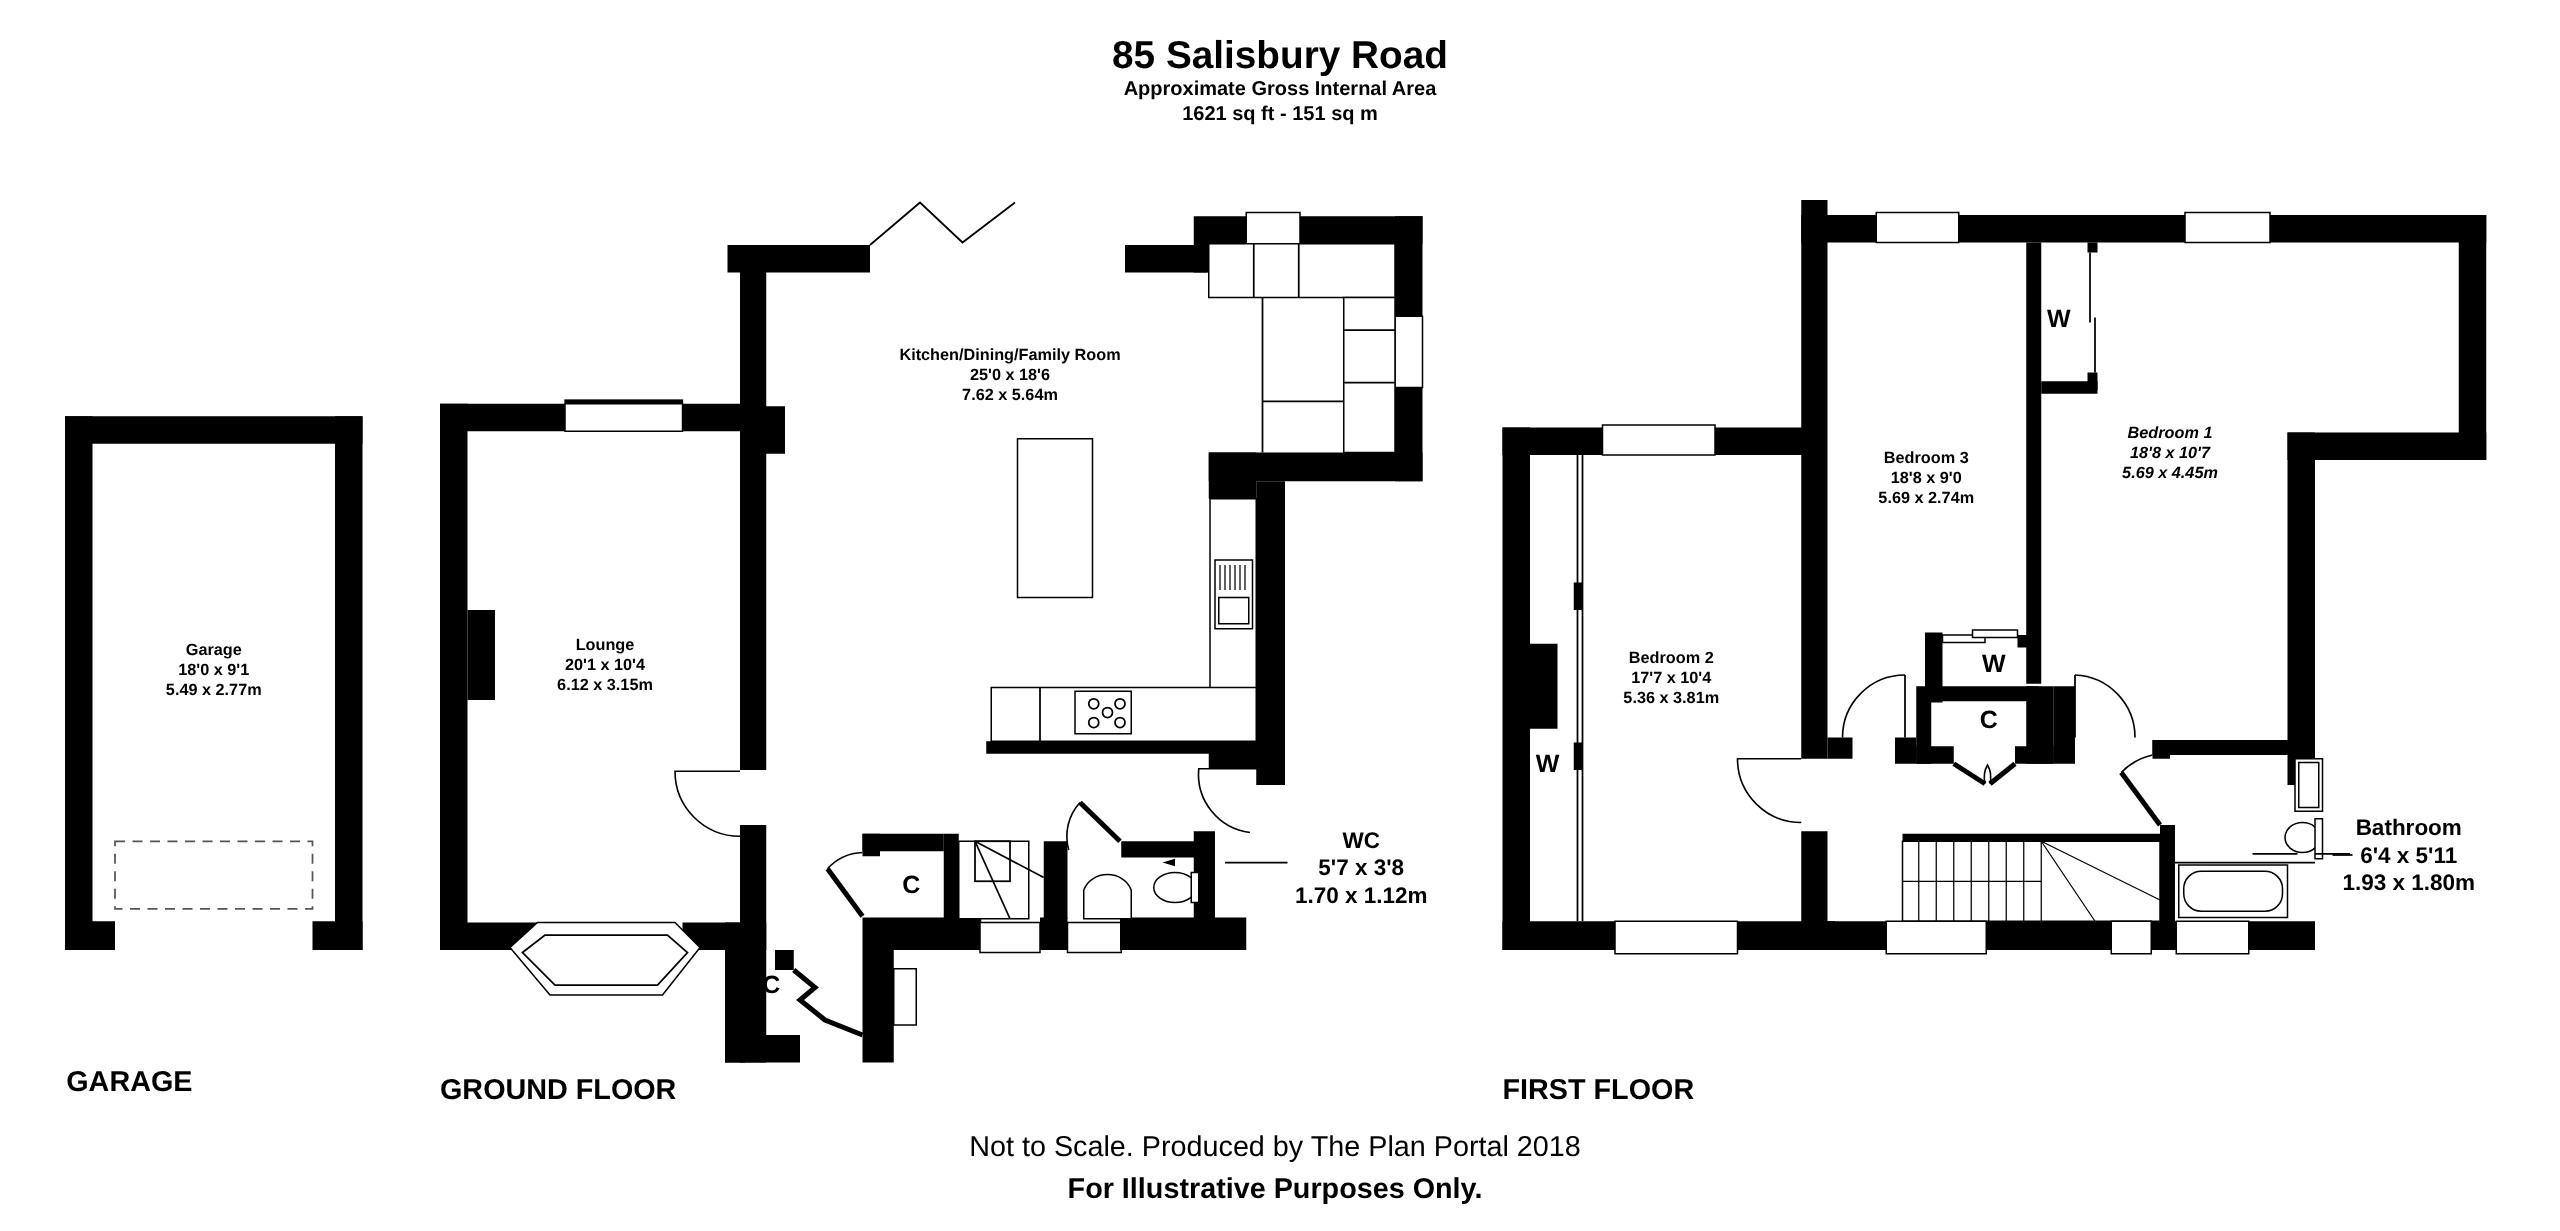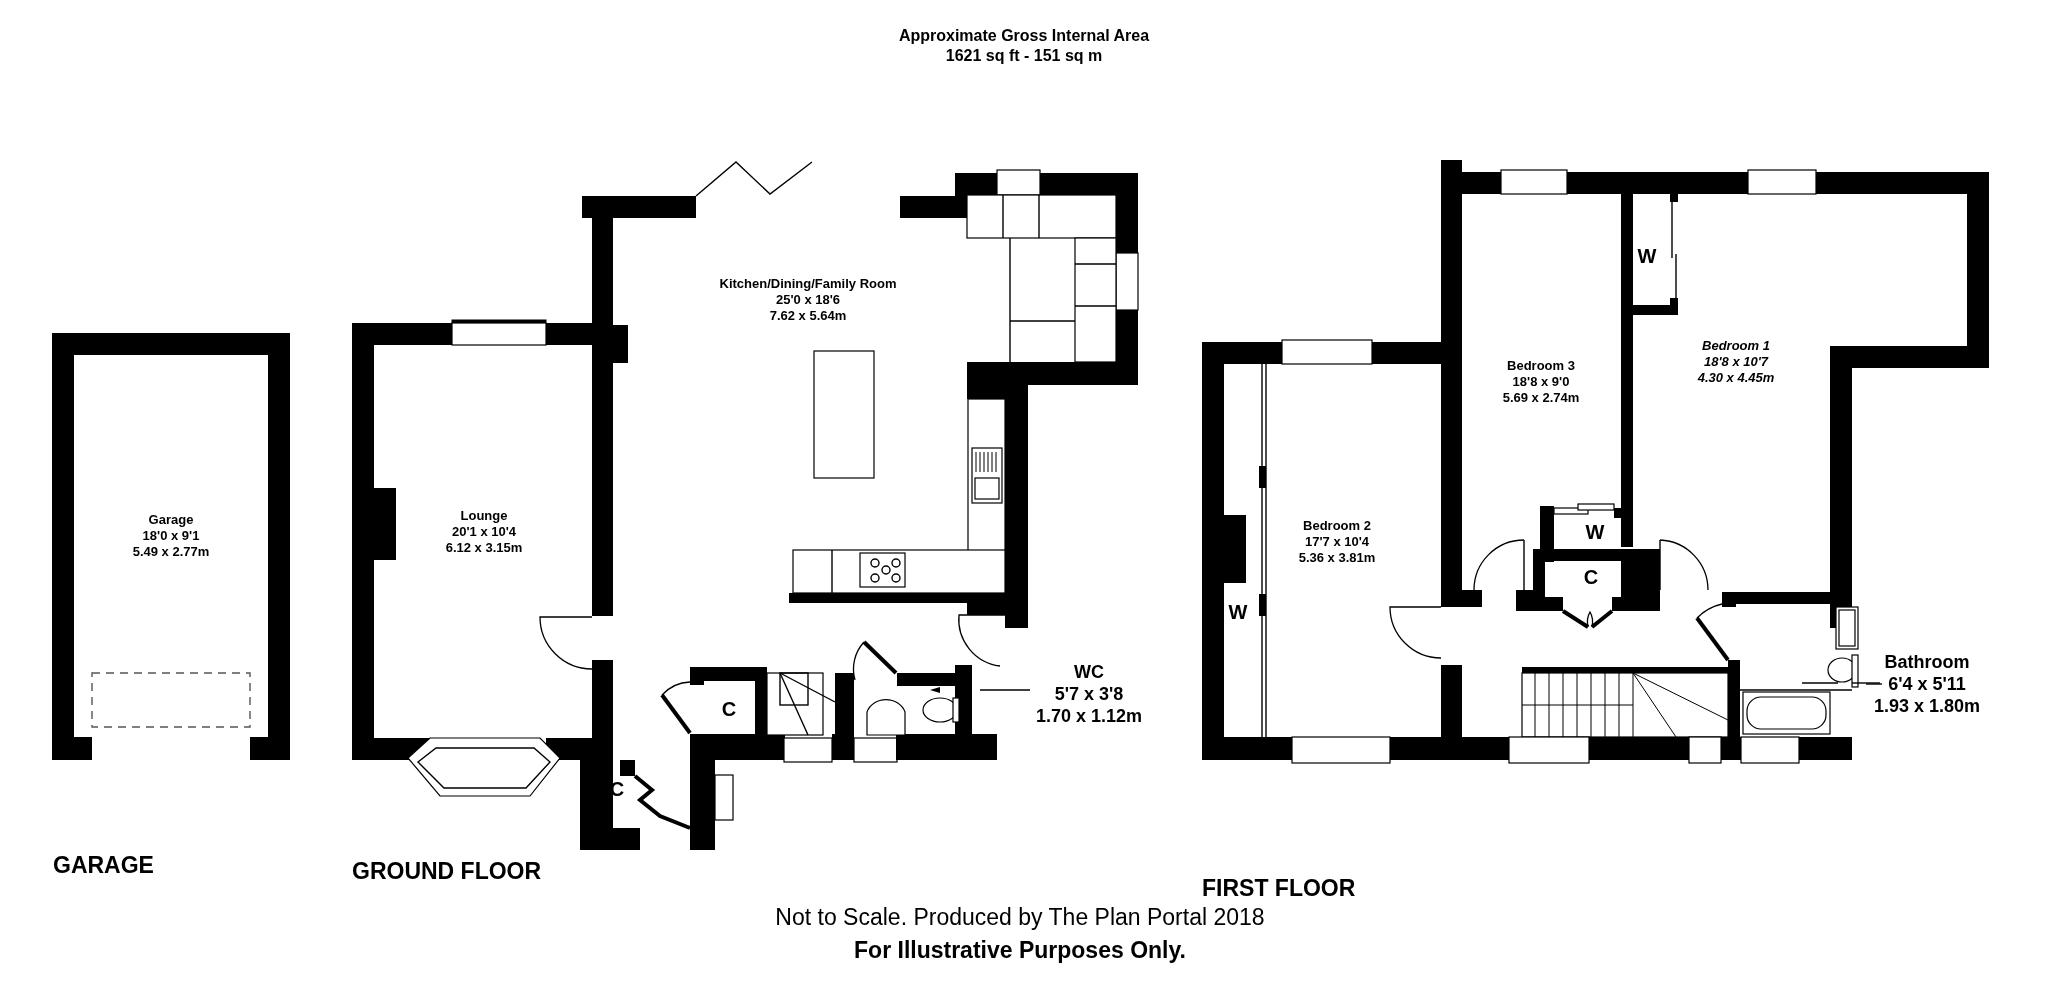--- a/index.html
+++ b/index.html
@@ -240,20 +240,21 @@
     <rect class="win" x="1689" y="737" width="32" height="26"></rect>
     <rect class="w" x="1721" y="737" width="20" height="23"></rect>
     <rect class="win" x="1741" y="737" width="58" height="26"></rect>
     <rect class="w" x="1799" y="737" width="53" height="23"></rect>
 
     <line class="ln" x1="1852" y1="683" x2="1880" y2="683"></line>
   </g>
 </svg>
 
 <div class="title">
+  <div class="t1">85 Salisbury Road</div>
   <div class="t2">Approximate Gross Internal Area</div>
   <div class="t2">1621 sq ft - 151 sq m</div>
 </div>
 
 <div class="lbl" style="left:171px; top:512px;">
   <div>Garage</div>
   <div>18'0 x 9'1</div>
   <div>5.49 x 2.77m</div>
 </div>
 
@@ -281,30 +282,30 @@
   <div>5.36 x 3.81m</div>
 </div>
 <div class="lbl" style="left:1541px; top:358px;">
   <div>Bedroom 3</div>
   <div>18'8 x 9'0</div>
   <div>5.69 x 2.74m</div>
 </div>
 <div class="lbl" style="left:1736px; top:338px;font-style:italic;">
   <div>Bedroom 1</div>
   <div>18'8 x 10'7</div>
-  <div>4.30 x 4.45m</div>
+  <div>5.69 x 4.45m</div>
 </div>
 <div class="lbl small" style="left:1927px; top:652px;">
   <div>Bathroom</div>
   <div>6'4 x 5'11</div>
   <div>1.93 x 1.80m</div>
 </div>
 <div class="letter" style="left:1238px; top:612px;">W</div>
 <div class="letter" style="left:1647px; top:256px;">W</div>
 <div class="letter" style="left:1595px; top:532px;">W</div>
 <div class="letter" style="left:1591px; top:577px;">C</div>
 
 <div class="floor" style="left:53px; top:852px;">GARAGE</div>
 <div class="floor" style="left:352px; top:858px;">GROUND FLOOR</div>
-<div class="floor" style="left:1202px; top:858px;margin-top:17px;">FIRST FLOOR</div>
+<div class="floor" style="left:1202px; top:858px;">FIRST FLOOR</div>
 
 <div class="foot" style="top:904px;">Not to Scale. Produced by The Plan Portal 2018</div>
 <div class="foot b" style="top:937px;">For Illustrative Purposes Only.</div>
 
 </body></html>

